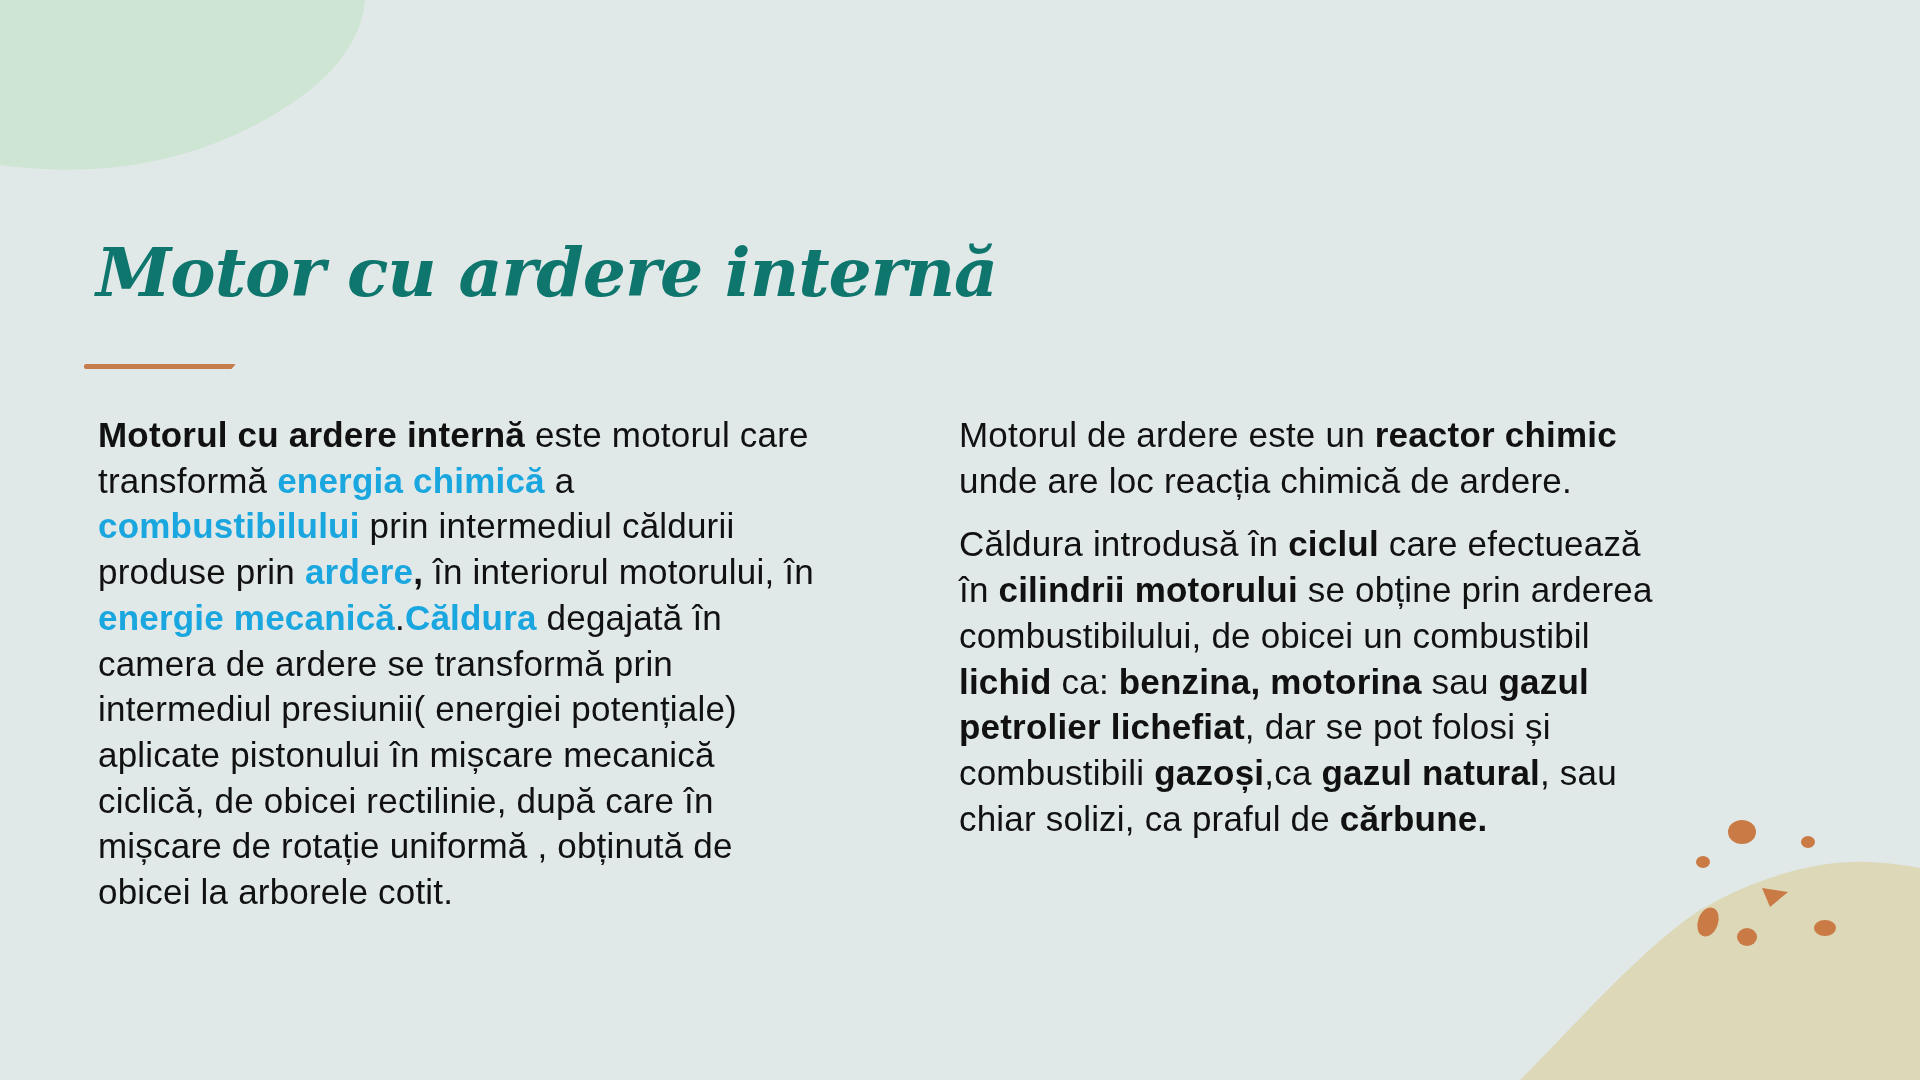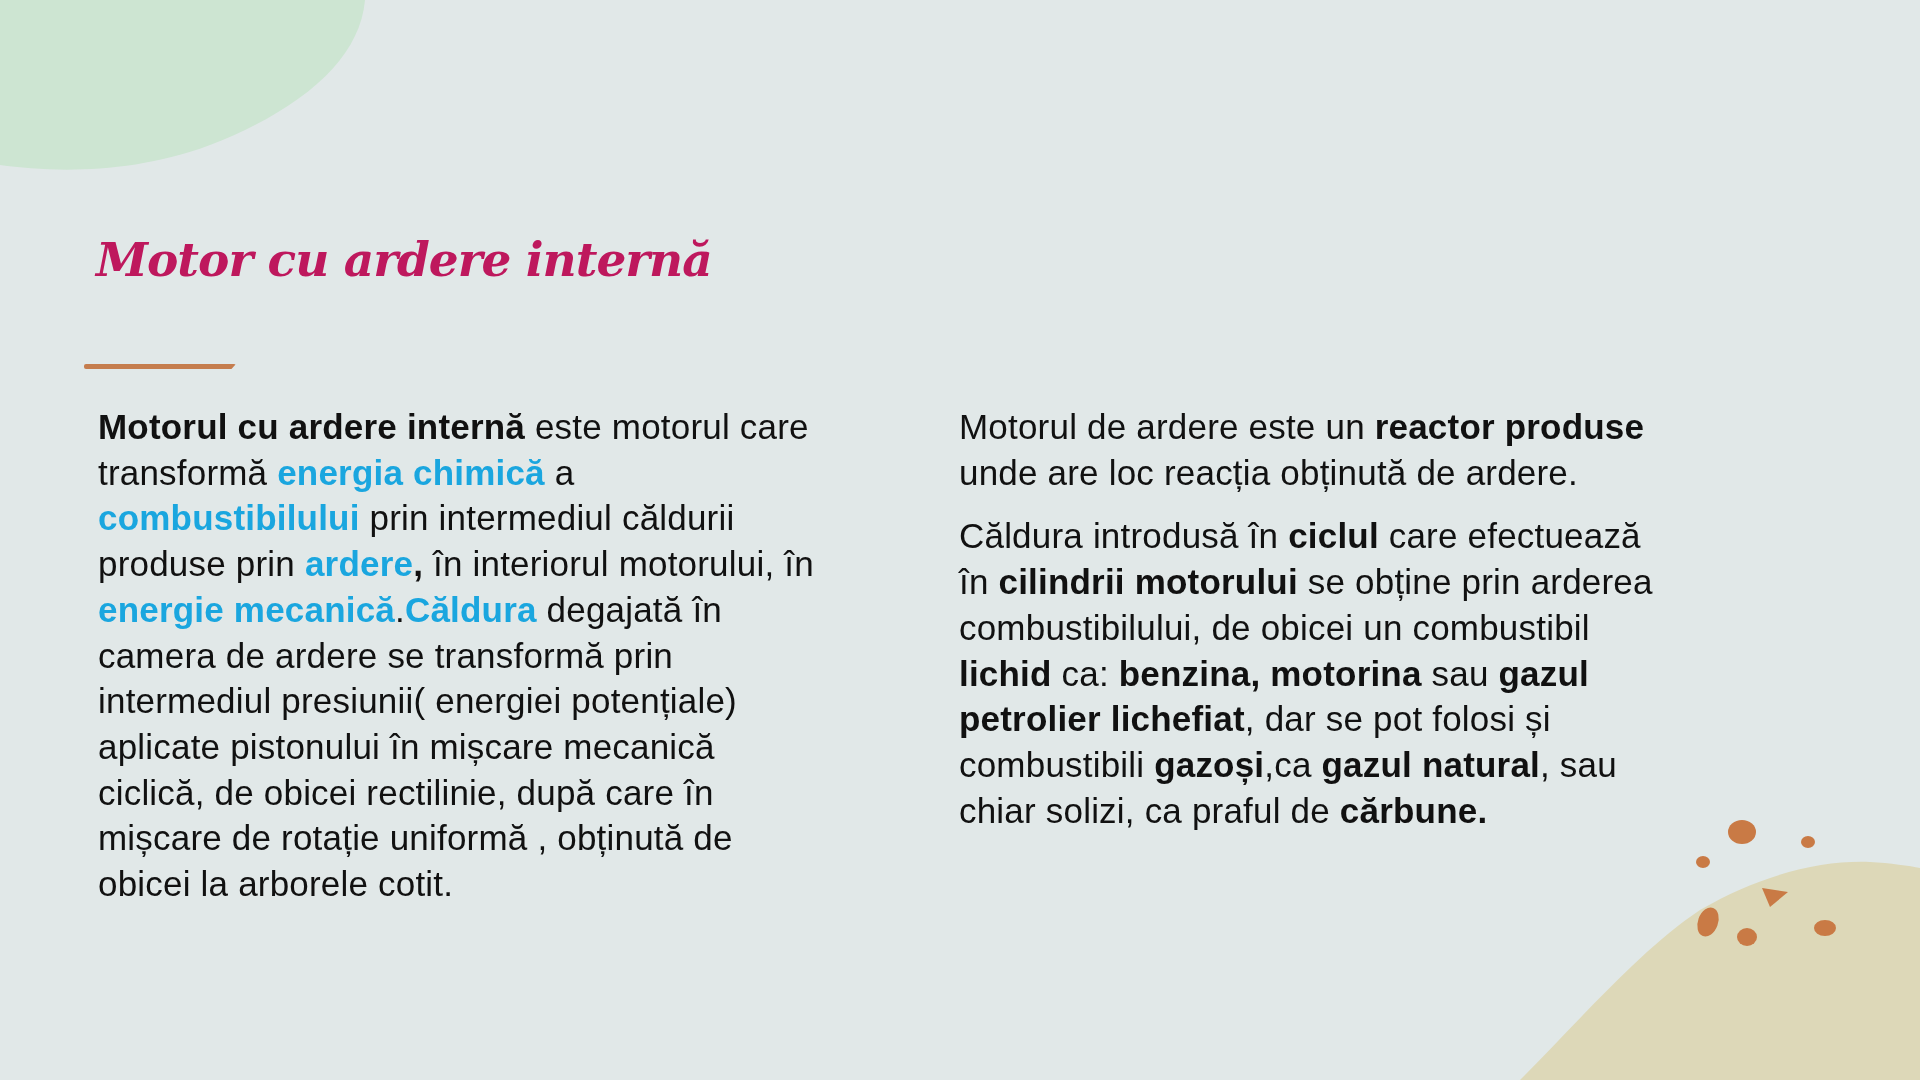--- a/index.html
+++ b/index.html
@@ -8,35 +8,35 @@
       background: #e1e8e8; position: relative;
       font-family: "Liberation Sans", "DejaVu Sans", sans-serif;
       color: #111;
     }
     .blob-green { position: absolute; left: 0; top: 0; width: 370px; height: 175px; }
     .blob-sand { position: absolute; right: 0; bottom: 0; width: 400px; height: 220px; }
     .dots { position: absolute; left: 1680px; top: 810px; width: 160px; height: 150px; }
     .title {
       position: absolute; left: 96px; top: 232px;
       font-family: "DejaVu Serif", "Liberation Serif", serif;
-      font-style: italic; font-weight: bold; font-size: 47px;
-      letter-spacing: -1px; color: #be185d; margin: 0; white-space: nowrap; text-align: center;
+      font-style: italic; font-weight: bold; font-size: 68px;
+      letter-spacing: -1px; color: #0f766e; margin: 0; white-space: nowrap; text-align: center;
     }
     .rule {
       position: absolute; left: 84px; top: 364px; width: 152px; height: 5px;
       background: #c57d4e; border-radius: 2px;
       clip-path: polygon(0 0, 100% 0, 97% 100%, 0 100%);
     }
     .col {
       position: absolute; top: 404px; width: 720px;
       font-size: 35px; line-height: 45.7px; letter-spacing: 0.2px;
     }
     .col.left { left: 98px; }
     .col.right { left: 959px; width: 700px; }
-    .col p { margin: 0 0 18px 0; }
+    .col p { margin: 8px 0 18px 0; }
     .b { font-weight: bold; }
     .hl { font-weight: bold; color: #1aa6df; }
   </style>
 </head>
 <body>
 
 <svg class="blob-green" viewBox="0 0 370 175">
   <path d="M0,0 L365,0 C360,60 300,110 210,145 C130,175 50,172 0,165 Z" fill="#cde5d2"></path>
 </svg>
 
@@ -55,15 +55,15 @@
 </svg>
 
 <h1 class="title">Motor cu ardere internă</h1>
 <div class="rule"></div>
 
 <div class="col left">
   <p><span class="b">Motorul cu ardere internă</span><span> este motorul care transformă </span><span class="hl">energia chimică</span><span> a </span><span class="hl">combustibilului</span><span> prin intermediul căldurii produse prin </span><span class="hl">ardere</span><span class="b">,</span><span> în interiorul motorului, în </span><span class="hl">energie mecanică</span><span>.</span><span class="hl">Căldura</span><span> degajată în camera de ardere se transformă prin intermediul presiunii( energiei potențiale) aplicate pistonului în mișcare mecanică ciclică, de obicei rectilinie, după care în mișcare de rotație uniformă , obținută de obicei la arborele cotit.</span></p>
 </div>
 
 <div class="col right">
-  <p><span>Motorul de ardere este un </span><span class="b">reactor produse</span><span> unde are loc reacția obținută de ardere.</span></p>
+  <p><span>Motorul de ardere este un </span><span class="b">reactor chimic</span><span> unde are loc reacția chimică de ardere.</span></p>
   <p><span>Căldura introdusă în </span><span class="b">ciclul</span><span> care efectuează în </span><span class="b">cilindrii motorului</span><span> se obține prin arderea combustibilului, de obicei un combustibil </span><span class="b">lichid</span><span> ca: </span><span class="b">benzina, motorina</span><span> sau </span><span class="b">gazul petrolier lichefiat</span><span>, dar se pot folosi și combustibili </span><span class="b">gazoși</span><span>,ca </span><span class="b">gazul natural</span><span>, sau chiar solizi, ca praful de </span><span class="b">cărbune.</span></p>
 </div>
 
 </body></html>

